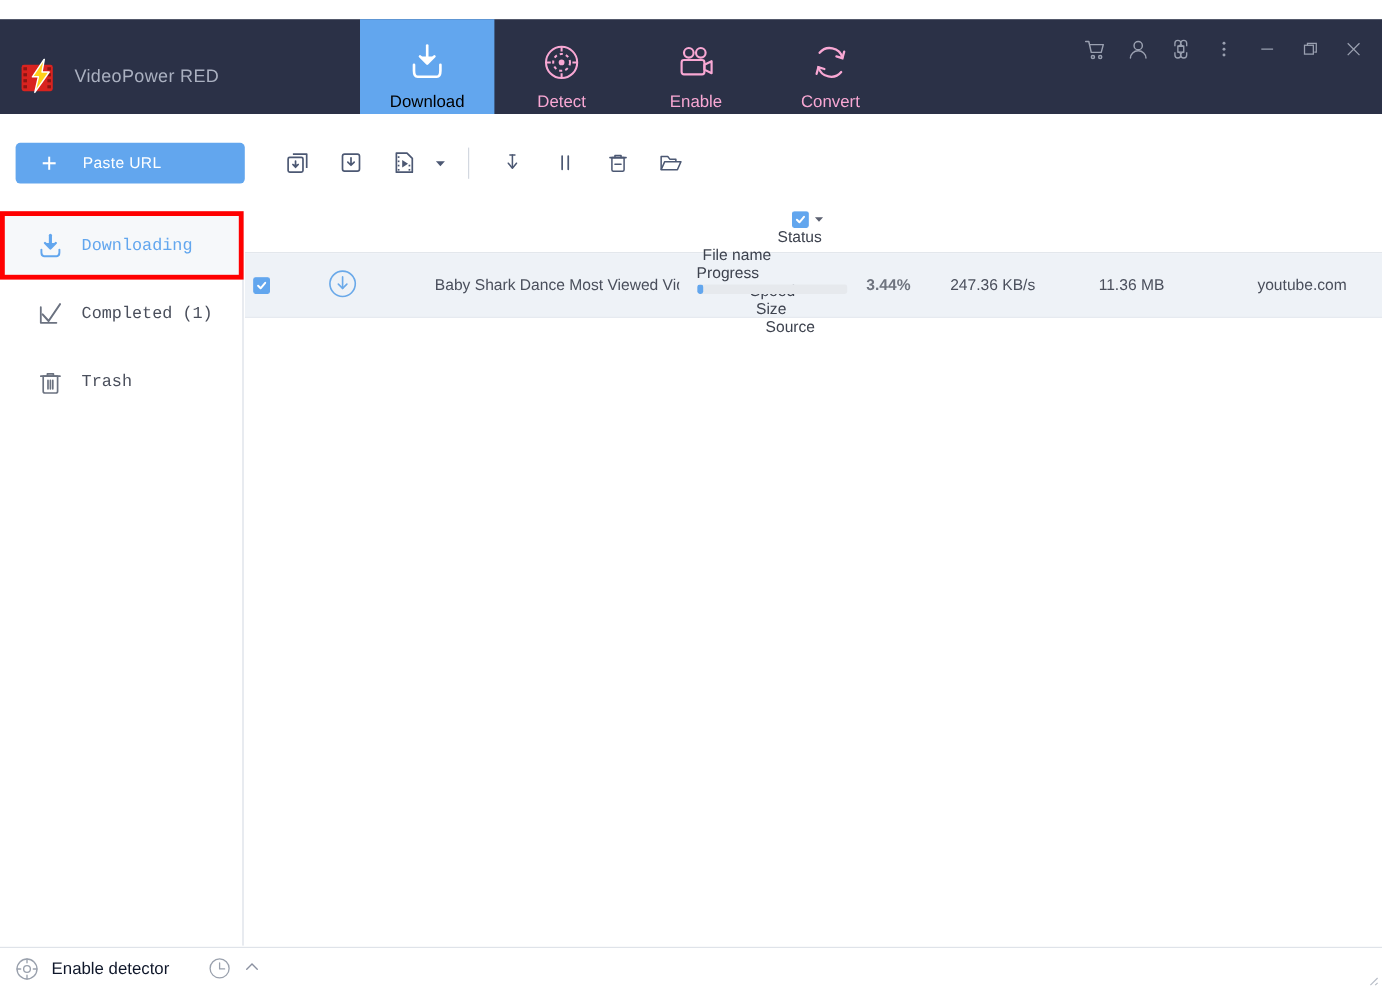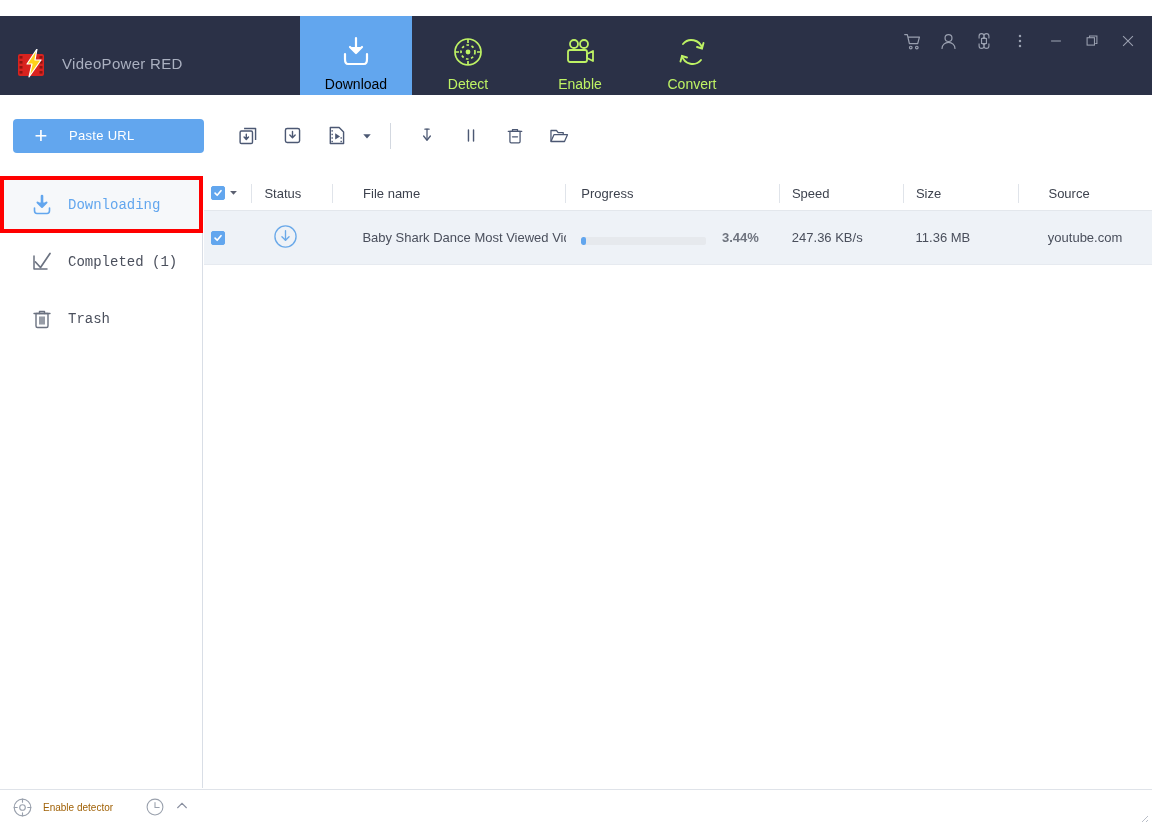--- a/index.html
+++ b/index.html
@@ -25,21 +25,21 @@
   .brand-logo { width: 34px; height: 30px; position: relative; }
   .brand-name {
     color: #aab0c0; font-size: 15px; letter-spacing: .3px;
   }
 
   .navtabs { display: flex; align-items: stretch; height: 95px; }
   .navtab {
     width: 112px; height: 95px;
     display: flex; flex-direction: column;
     align-items: center; justify-content: center; gap: 7px;
-    color: #bef264; font-size: 14px; cursor: pointer;
+    color: #f9a8d4; font-size: 14px; cursor: pointer;
   }
   .navtab .nt-ico { width: 34px; height: 34px; display: block; }
   .navtab.active { background: #62a6ee; color: #000000; }
   .navtab.active .nt-ico { color: #ffffff; }
 
   .winctrls {
     position: absolute; right: 6px; top: 8px;
     display: flex; align-items: center; gap: 0px;
   }
   .wc {
@@ -113,21 +113,21 @@
   .content {
     position: absolute; top: 176px; left: 204px;
     width: 948px; height: 612px;
     background: #ffffff;
     overflow: hidden;
   }
   .thead {
     height: 35px; display: flex; align-items: center;
     border-bottom: 1px solid #e3e7ec;
     background: #ffffff;
-    font-size: 13px; color: #3d424e;
+    font-size: 13px; color: #3d424e; flex-direction: column;
   }
   .thead .cell, .trow .cell { display: flex; align-items: center; }
   .c-check  { width: 50px; padding-left: 7px; gap: 4px; }
   .c-status { width: 84px; padding-left: 12px; }
   .c-name   { width: 245px; padding-left: 30px; }
   .c-prog   { width: 225px; padding-left: 15px; }
   .c-speed  { width: 130px; padding-left: 12px; }
   .c-size   { width: 120px; padding-left: 12px; }
   .c-source { width: 140px; padding-left: 30px; }
   .vdiv { width: 1px; height: 19px; background: #e0e4ea; }
@@ -165,21 +165,21 @@
 
   
   .statusbar {
     position: absolute; left: 0; top: 789px;
     width: 1152px; height: 35px;
     background: #ffffff; border-top: 1px solid #dfe3e9;
     display: flex; align-items: center; gap: 10px;
     padding-left: 12px;
   }
   .sb-ico { color: #9aa1ad; display: flex; align-items: center; cursor: pointer; }
-  .sb-text { color: #a16207; font-size: 10px; margin-right: 22px; }
+  .sb-text { color: #0f172a; font-size: 14px; margin-right: 22px; }
   .sb-caret { color: #8a90a0; font-size: 13px; cursor: pointer; }
   .resize-grip {
     position: absolute; right: 3px; bottom: 3px;
     width: 12px; height: 12px; color: #b9bec8;
   }
 </style>
 </head>
 <body>
 
 <div class="app">

